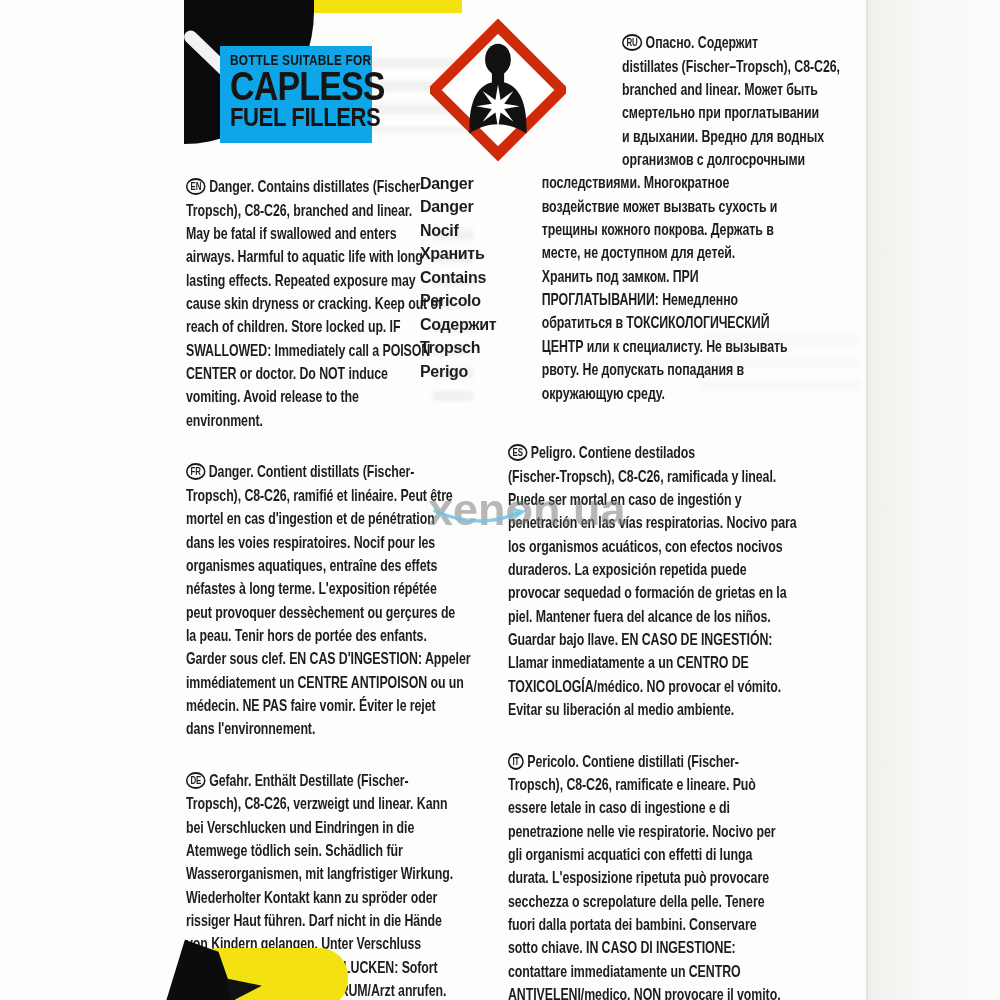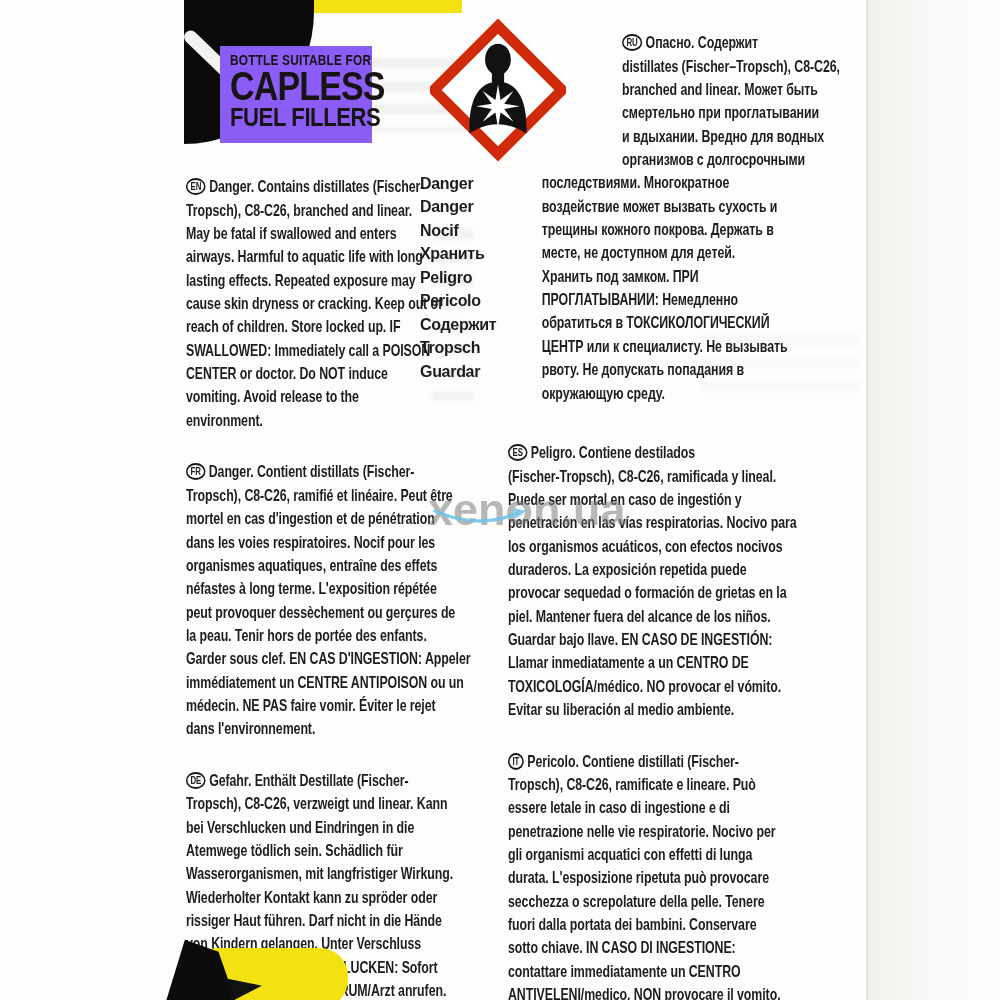--- a/index.html
+++ b/index.html
@@ -14,21 +14,21 @@
   
   .wedge{position:absolute;left:184px;top:-6px;width:130px;height:150px;background:#0b0b0c;
          border-bottom-right-radius:130% 115%;}
   .wedge-highlight{position:absolute;left:186px;top:26px;width:98px;height:13px;background:#fff;
          border-radius:8px;transform:rotate(44deg);transform-origin:left center;opacity:.95;}
 
   
   .top-strip{position:absolute;left:252px;top:0;width:210px;height:13px;background:#f3e112;}
 
   
-  .badge{position:absolute;left:220px;top:46px;width:152px;height:97px;background:#8b5cf6;
+  .badge{position:absolute;left:220px;top:46px;width:152px;height:97px;background:#0ea5e9;
          padding:6px 0 0 10px;box-sizing:border-box;color:#161513;}
   .badge-inner{transform:scaleX(.85);transform-origin:0 0;width:176px;white-space:nowrap;}
   .badge-l1{font-size:14px;font-weight:bold;letter-spacing:.2px;}
   .badge-l2{font-size:40px;font-weight:bold;letter-spacing:-1px;line-height:36px;}
   .badge-l3{font-size:26px;font-weight:bold;letter-spacing:-.5px;line-height:26px;}
 
   
   .picto{position:absolute;left:430px;top:16px;width:136px;height:148px;}
 
   
@@ -131,25 +131,25 @@
 GIFTINFORMATIONSZENTRUM/Arzt anrufen.
 KEIN Erbrechen herbeiführen. Freisetzung in
 die Umwelt vermeiden.</span></p>
   </div>
 
   <div class="hazard-col">
     <div>Danger</div>
     <div>Danger</div>
     <div>Nocif</div>
     <div>Хранить</div>
-    <div>Peligro</div>
+    <div>Contains</div>
     <div>Pericolo</div>
     <div>Содержит</div>
     <div>Tropsch</div>
-    <div>Guardar</div>
+    <div>Perigo</div>
   </div>
 
   <div class="col col-right">
     <p class="para para-ru"><span class="picto-spacer"></span><span class="lang-badge">RU</span> <span>Опасно. Содержит
 distillates (Fischer–Tropsch), C8-C26,
 branched and linear. Может быть
 смертельно при проглатывании
 и вдыхании. Вредно для водных
 организмов с долгосрочными
 последствиями. Многократное

